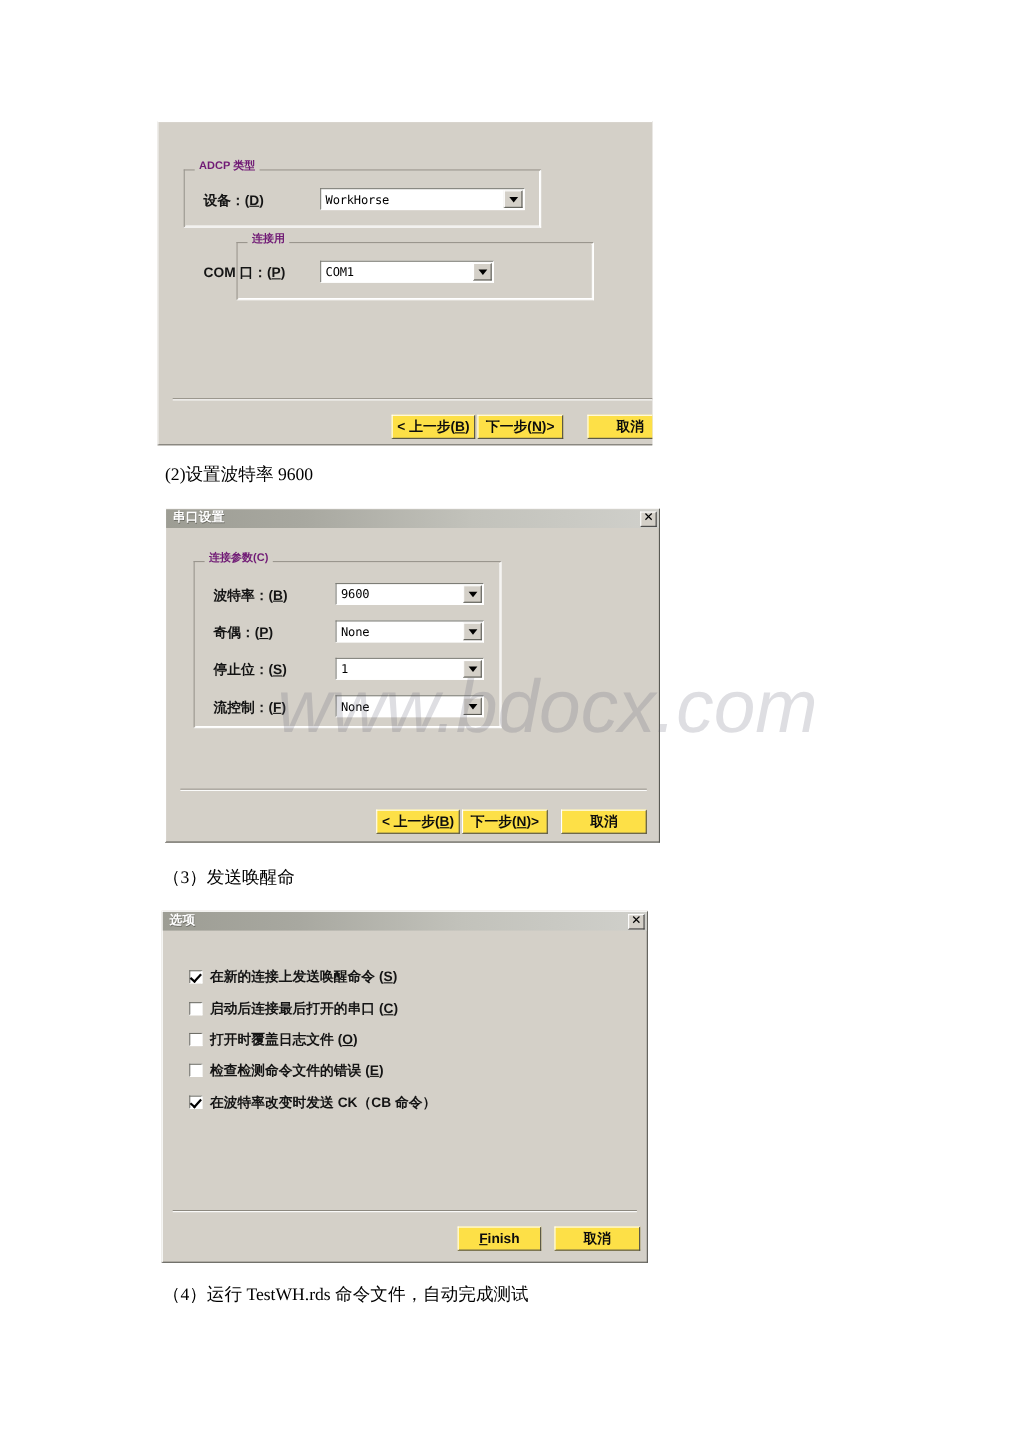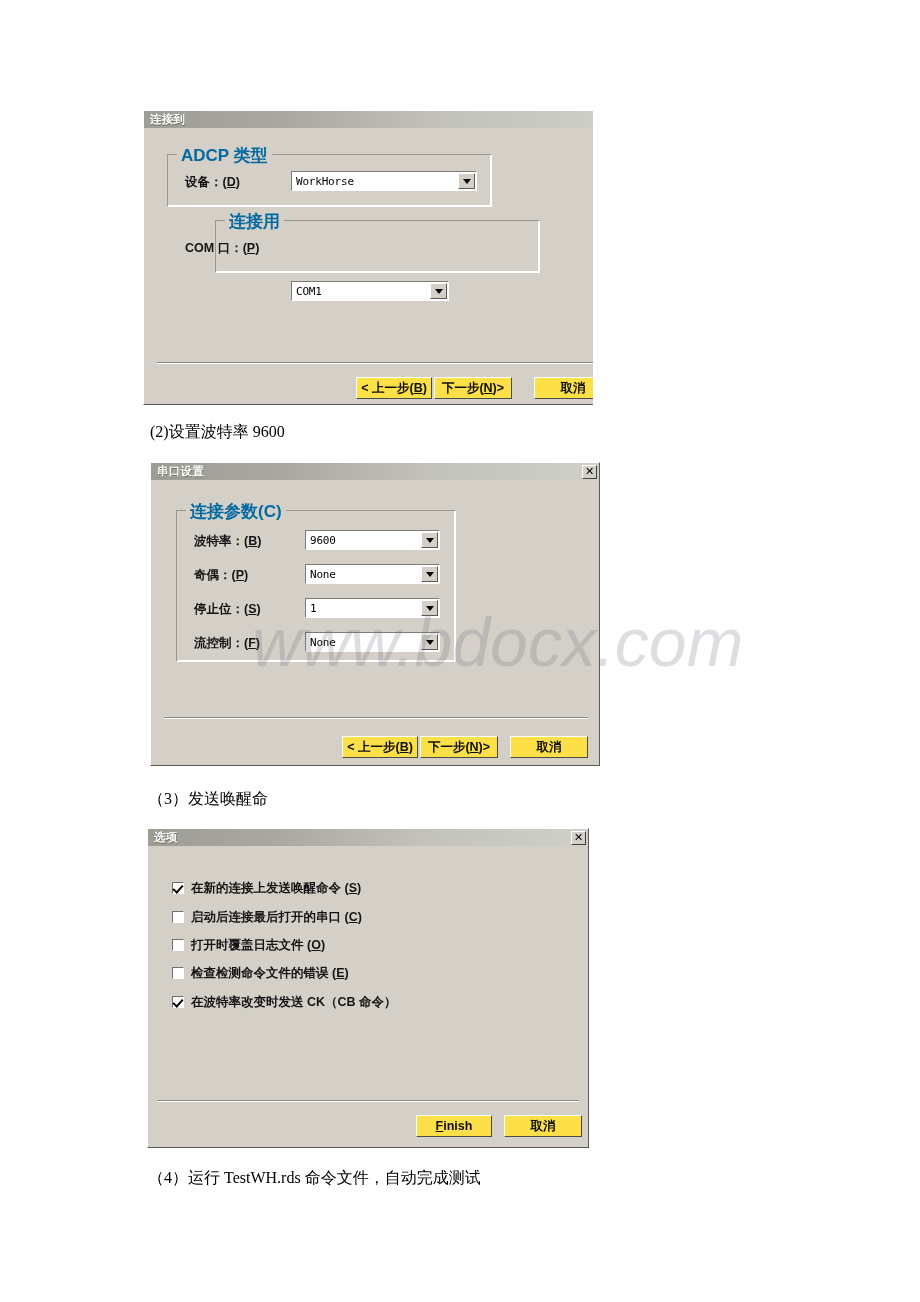--- a/index.html
+++ b/index.html
@@ -92,23 +92,23 @@
     box-sizing: border-box;
     pointer-events: none;
   }
   .group-title {
     position: absolute;
     top: -8px;
     left: 9px;
     background: #d4d0c8;
     padding: 0 4px;
     font-family: "Liberation Sans", "DejaVu Sans", sans-serif;
-    font-size: 17px;
-    font-weight: bold;
-    color: #0369a1;
+    font-size: 10px;
+    font-weight: bold;
+    color: #701a75;
     white-space: nowrap;
     line-height: 1;
   }
 
   
   .fld-label {
     position: absolute;
     font-family: "Liberation Sans", "DejaVu Sans", sans-serif;
     font-size: 12.5px;
     font-weight: bold;
@@ -255,41 +255,37 @@
   }
   .clip-host { position: absolute; overflow: hidden; }
 </style>
 </head>
 <body>
 
 <div class="clip-host" style="left:143px; top:110px; width:450px; height:295px;">
   <div class="dialog" style="left:0px; top:0px; width:480px; height:295px;">
     <div class="dlg-body"></div>
 
-    <div class="titlebar">
-      <span class="title-text">连接到</span>
-      <span class="title-spacer"></span>
-    </div>
 
     <div class="groupbox" style="left:24px; top:44px; width:325px; height:53px;">
       <span class="group-title">ADCP 类型</span>
     </div>
     <span class="fld-label" style="left:42px; top:66px;"><span>设备：</span>(<span class="mn">D</span>)</span>
     <div class="combo" style="left:148px; top:61px; width:186px; height:20px;">
       <div class="combo-value">WorkHorse</div>
       <div class="combo-arrow">
         <span class="tri-down"></span>
       </div>
     </div>
 
     <div class="groupbox" style="left:24px; top:110px; width:325px; height:53px;margin-left:48px;">
       <span class="group-title">连接用</span>
     </div>
     <span class="fld-label" style="left:42px; top:132px;"><span>COM 口：</span>(<span class="mn">P</span>)</span>
-    <div class="combo" style="left:148px; top:127px; width:158px; height:20px;margin-top:44px;">
+    <div class="combo" style="left:148px; top:127px; width:158px; height:20px;">
       <div class="combo-value">COM1</div>
       <div class="combo-arrow">
         <span class="tri-down"></span>
       </div>
     </div>
 
     <div class="sep" style="left:14px; top:252px; width:456px;"></div>
 
     <div class="btn" style="left:213px; top:267px; width:76px; height:22px;">
       <span>&lt; 上一步</span>(<span class="mn">B</span>)

